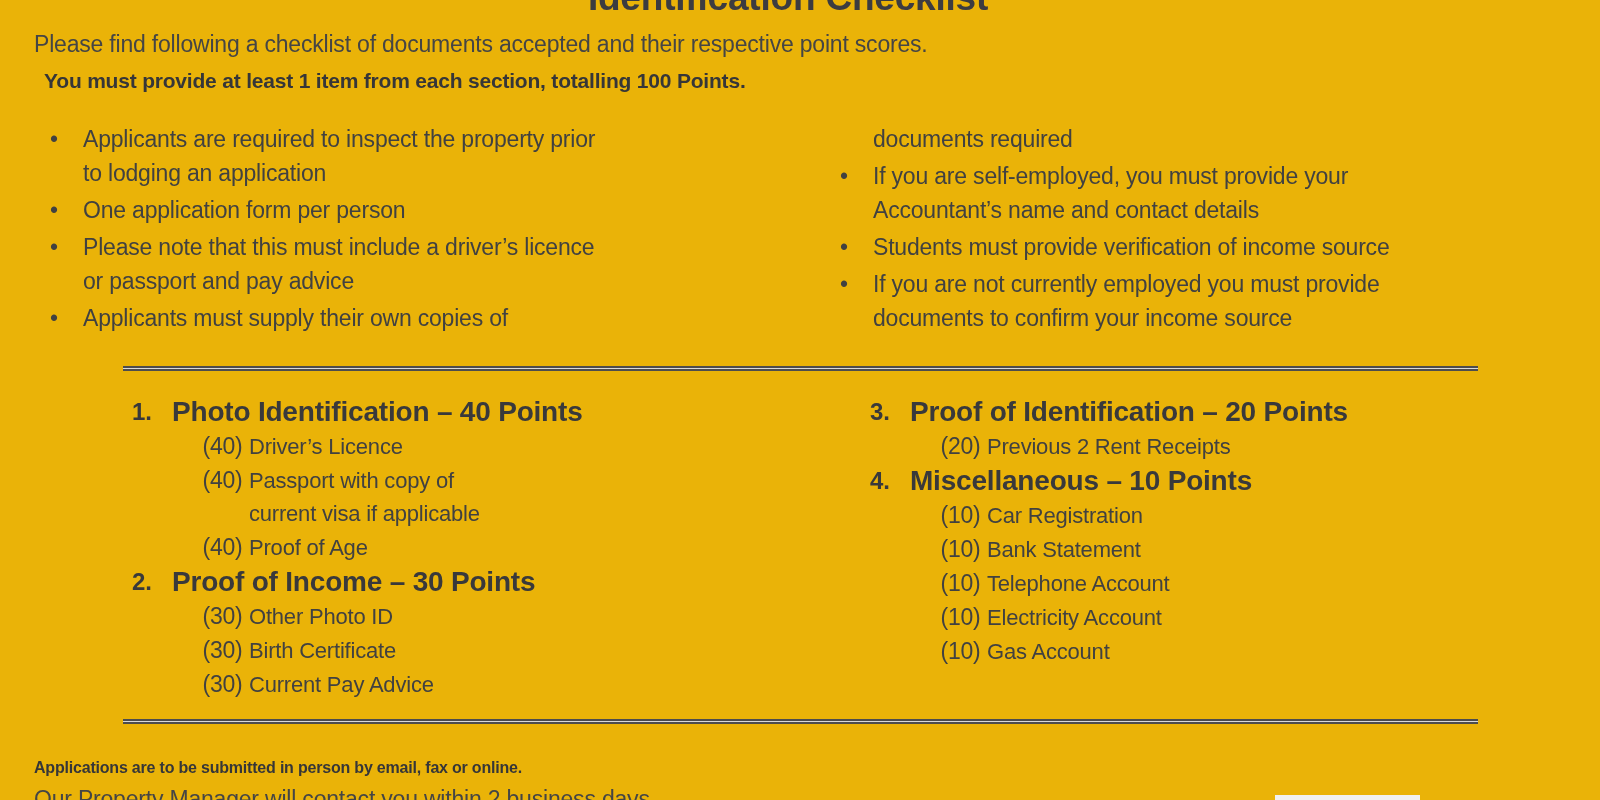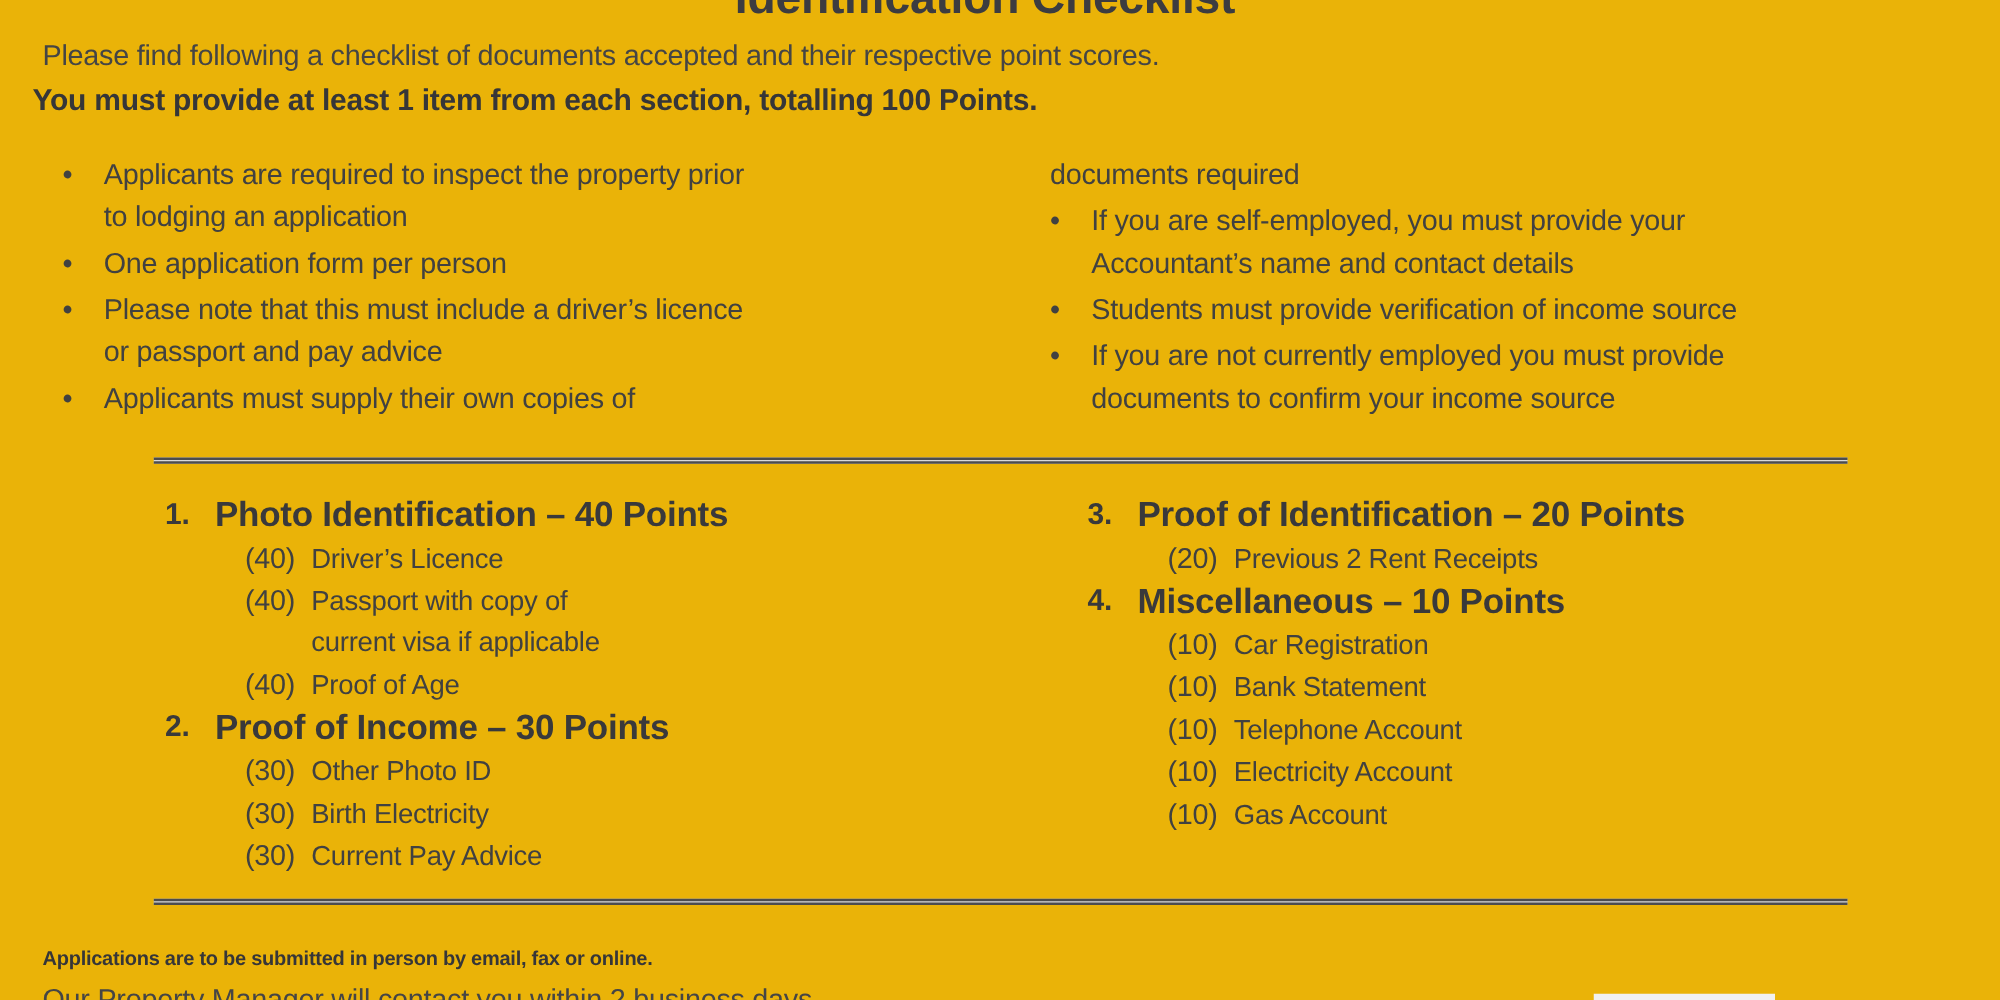--- a/index.html
+++ b/index.html
@@ -32,22 +32,22 @@
     position: absolute;
     top: 30px;
     left: 34px;
     font-size: 23px;
     line-height: 28px;
     color: #454545;
   }
   .req-line {
     position: absolute;
     top: 67px;
-    left: 26px;
-    font-size: 24px;
+    left: 44px;
+    font-size: 21px;
     line-height: 28px;
     font-weight: bold;
     color: #363638;
   }
 
   
   .notes-col { position: absolute; top: 122px; }
   .notes-col.left  { left: 50px;  width: 720px; }
   .notes-col.right { left: 840px; width: 710px; }
   .note { display: flex; margin-bottom: 3px; }
@@ -56,21 +56,21 @@
     font-size: 23px;
     line-height: 34px;
     color: #414141;
   }
   .note .note-text {
     flex: 1;
     font-size: 23px;
     line-height: 34px;
     white-space: pre-line;
   }
-  .note.continuation .note-text { }
+  .note.continuation .note-text { margin-left: 33px; }
 
   
   .rule {
     position: absolute;
     left: 123px;
     width: 1355px;
     height: 5px;
     box-sizing: border-box;
     border-top: 2px solid #4c4c4e;
     border-bottom: 2px solid #4c4c4e;
@@ -95,20 +95,21 @@
     font-size: 28px;
     line-height: 34px;
     font-weight: bold;
     color: #39393b;
   }
   .sec-item { display: flex; padding-left: 64px; margin-bottom: 1px; }
   .sec-item .pts {
     flex: 0 0 53px;
     font-size: 23px;
     line-height: 33px;
+    text-align: center;
   }
   .sec-item .lbl {
     font-size: 22px;
     line-height: 33px;
     white-space: pre-line;
     max-width: 330px;
   }
 
   
   .footer-bold {
@@ -211,21 +212,21 @@
     <div class="sec-head">
       <span class="sec-num">2.</span>
       <span class="sec-title">Proof of Income – 30 Points</span>
     </div>
     <div class="sec-item">
       <span class="pts">(30)</span>
       <span class="lbl">Other Photo ID</span>
     </div>
     <div class="sec-item">
       <span class="pts">(30)</span>
-      <span class="lbl">Birth Electricity</span>
+      <span class="lbl">Birth Certificate</span>
     </div>
     <div class="sec-item">
       <span class="pts">(30)</span>
       <span class="lbl">Current Pay Advice</span>
     </div>
   </div>
 
   <div class="sections-col right">
     <div class="sec-head">
       <span class="sec-num">3.</span>

